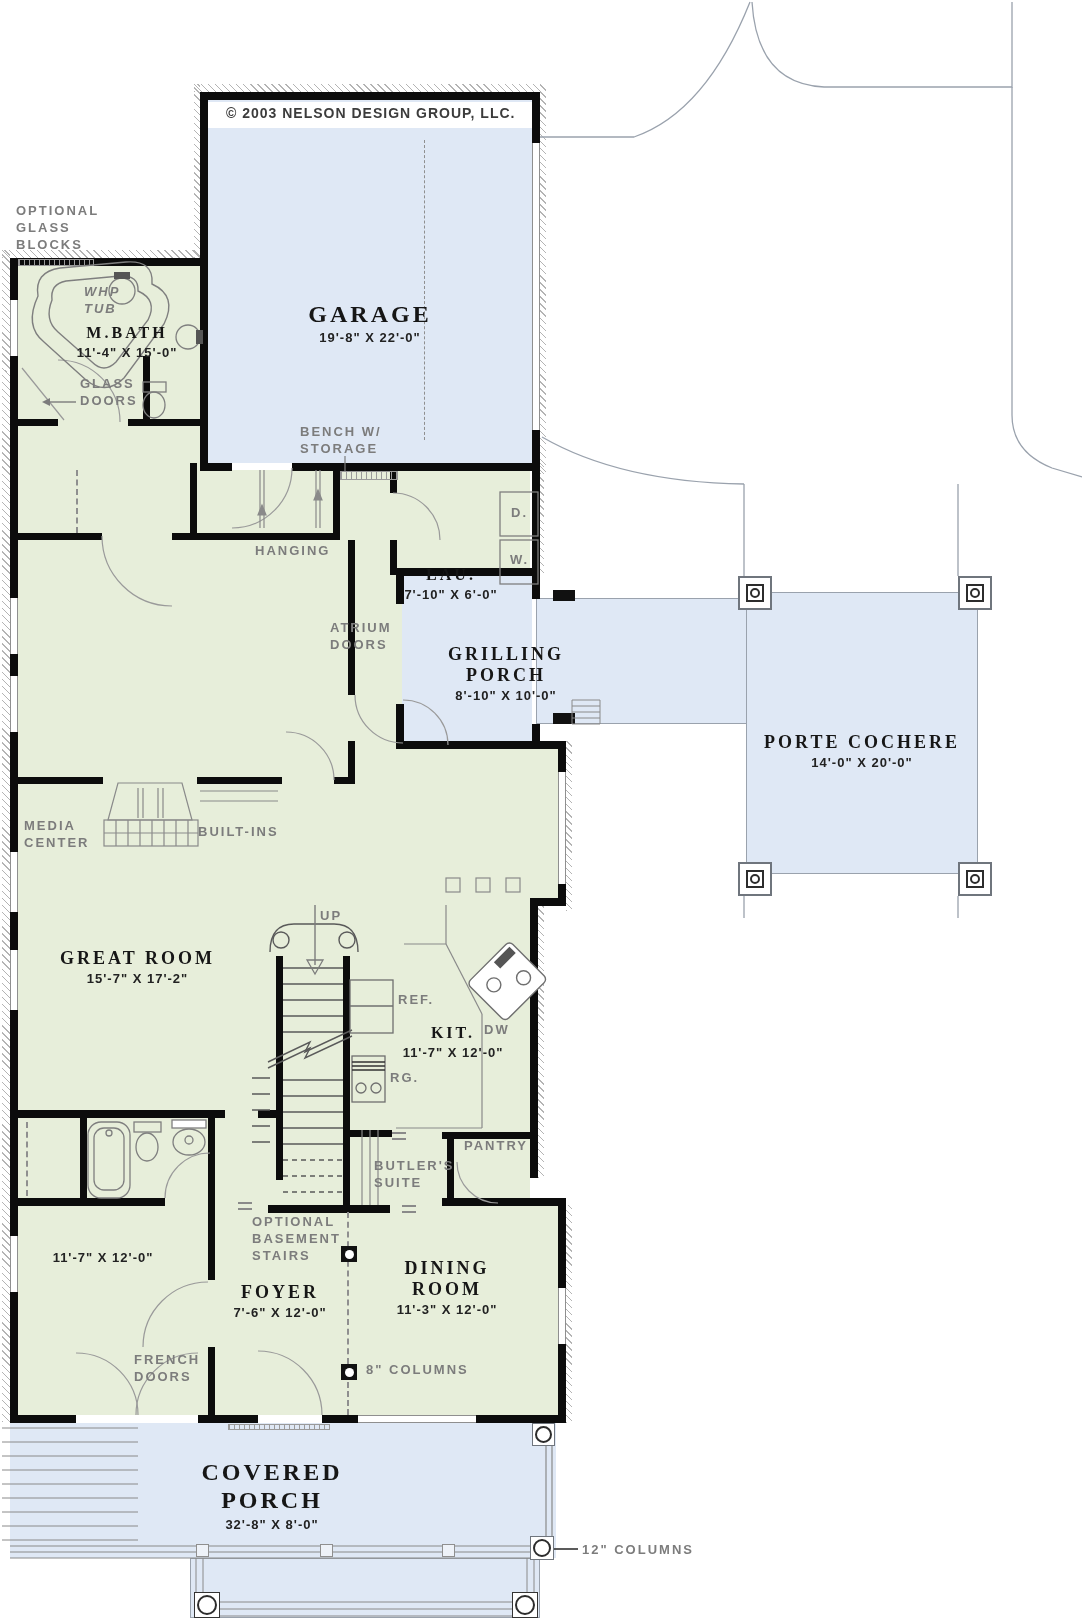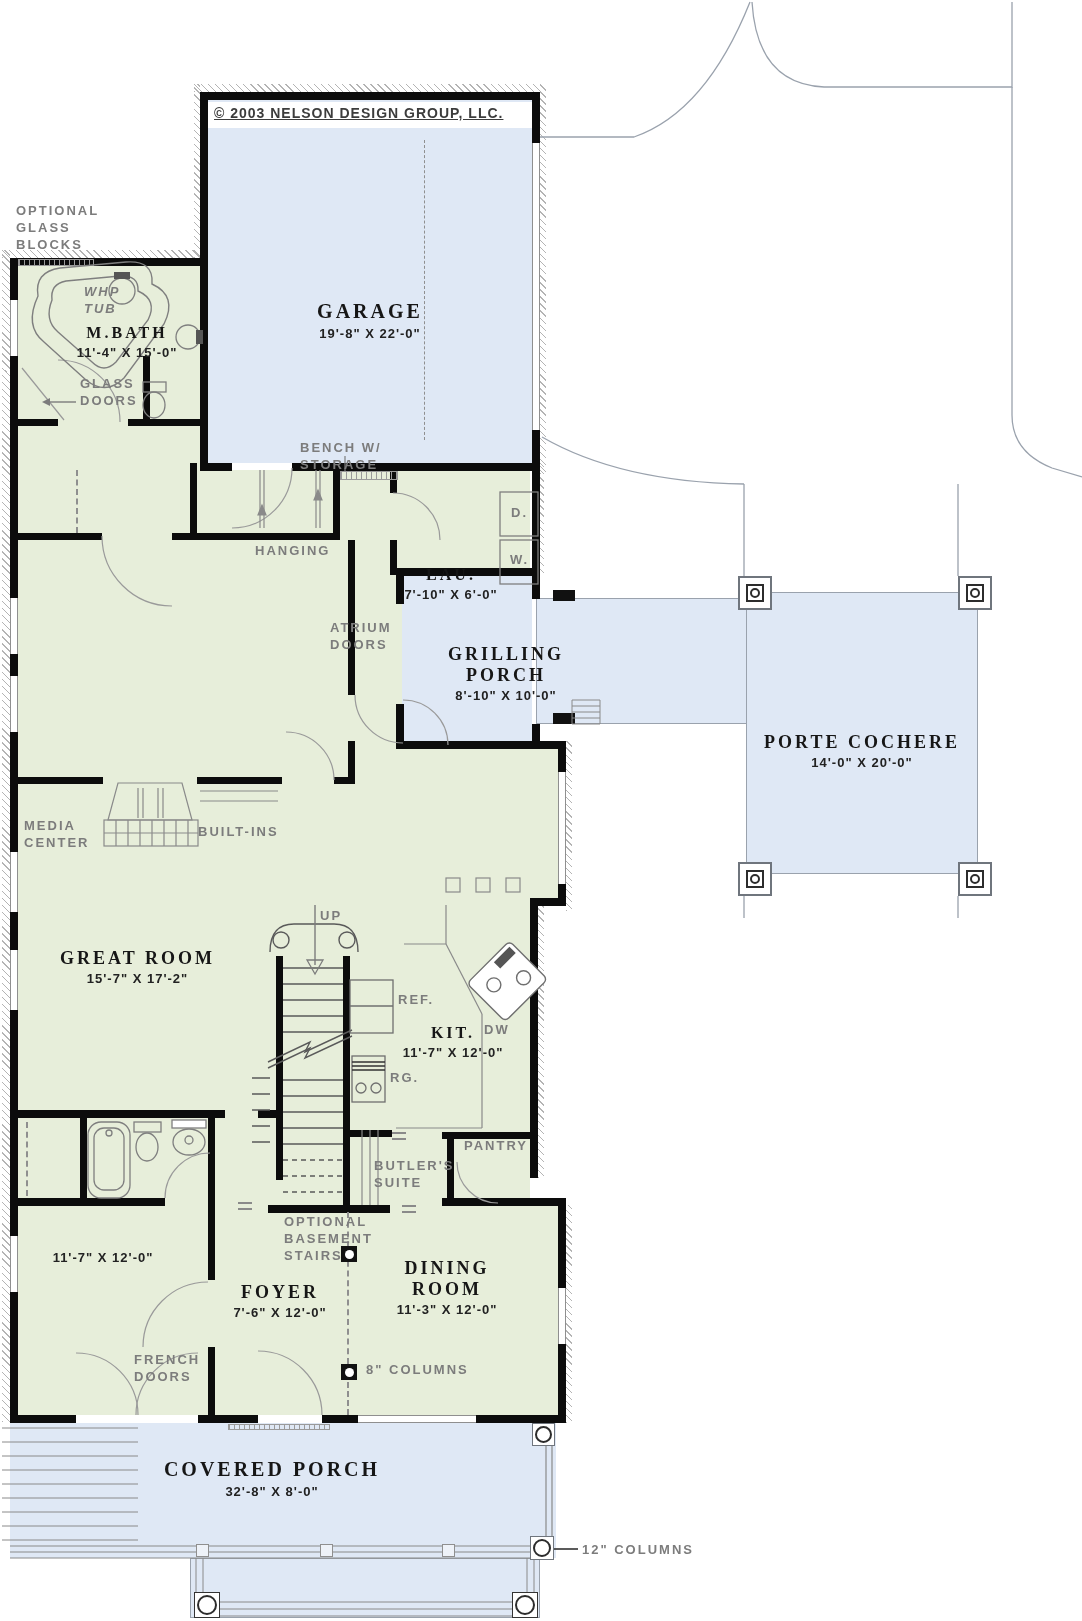--- a/index.html
+++ b/index.html
@@ -20,21 +20,21 @@
   .hx{background:repeating-linear-gradient(45deg,#b4b4b4 0 1px,transparent 1px 5px);}
   .vhatch{background:repeating-linear-gradient(90deg,#9a9a9a 0 1px,transparent 1px 5px);border:1px solid #9a9a9a;box-sizing:border-box;}
   .dashv{border-left:2px dashed #8f8f8f;}
   .winv{background:#fff;border-left:1px solid #8f8f8f;border-right:1px solid #8f8f8f;box-sizing:border-box;
         background-image:linear-gradient(90deg,transparent 44%,#8f8f8f 44%,#8f8f8f 56%,transparent 56%);}
   .winh{background:#fff;border-top:1px solid #8f8f8f;border-bottom:1px solid #8f8f8f;box-sizing:border-box;
         background-image:linear-gradient(0deg,transparent 44%,#8f8f8f 44%,#8f8f8f 56%,transparent 56%);}
   .rm{font-family:"Liberation Serif",serif;font-weight:bold;color:#161616;text-align:center;line-height:1.18;}
   .rm .nm{letter-spacing:3px;}
   .rm .dims{font-family:"Liberation Sans",sans-serif;font-weight:bold;font-size:13px;letter-spacing:1px;margin-top:2px;color:#222;}
-  .f18 .nm{font-size:18px;} .f20 .nm{font-size:20px;} .f16 .nm{font-size:16px;}
+  .f18 .nm{font-size:18px;} .f20 .nm{font-size:24px;} .f16 .nm{font-size:16px;}
   .ann{color:var(--ann);letter-spacing:2px;font-size:13px;line-height:1.3;font-weight:bold;}
   .copy{font-size:14px;color:#3c3c3c;letter-spacing:1px;font-weight:bold;}
   .colsq{box-sizing:border-box;border:2px solid #6f757d;background:#fff;display:flex;align-items:center;justify-content:center;}
   .colsq .in{box-sizing:border-box;border:2px solid #2c2c2c;width:58%;height:58%;display:flex;align-items:center;justify-content:center;}
   .colsq .ci{box-sizing:border-box;border:2px solid #2c2c2c;border-radius:50%;width:82%;height:82%;}
   .rndcol{box-sizing:border-box;border:1px solid #6f757d;background:#fff;display:flex;align-items:center;justify-content:center;}
   .rndcol .ci{box-sizing:border-box;border:2px solid #2c2c2c;border-radius:50%;width:84%;height:84%;background:#fff;}
   .newel{box-sizing:border-box;border:1px solid #8f8f8f;background:#eef2f8;}
   .blkcol{box-sizing:border-box;background:#111;display:flex;align-items:center;justify-content:center;}
   .blkcol .ci{width:9px;height:9px;border-radius:50%;background:#fff;}
@@ -341,39 +341,39 @@
   <div class="abs rndcol" style="left:512px;top:1592px;width:26px;height:26px;border-color:#333;">
       <div class="ci"></div>
     </div>
   <div class="abs blkcol" style="left:341px;top:1246px;width:16px;height:16px;">
       <div class="ci"></div>
     </div>
   <div class="abs blkcol" style="left:341px;top:1364px;width:16px;height:16px;">
       <div class="ci"></div>
     </div>
 
-  <div class="abs copy" style="left:214px;top:105px;width:330px;text-decoration:underline;">© 2003 NELSON DESIGN GROUP, LLC.</div>
+  <div class="abs copy" style="left:226px;top:105px;width:330px;">© 2003 NELSON DESIGN GROUP, LLC.</div>
 
   <div class="abs ann" style="left:16px;top:203px;width:92px;">OPTIONAL GLASS BLOCKS</div>
 
   <div class="abs rm f20" style="left:275px;top:300px;width:190px;">
     <div class="nm">GARAGE</div>
       <div class="dims">19'-8" X 22'-0"</div>
   </div>
 
   <div class="abs ann" style="left:84px;top:284px;width:46px;font-style:italic;">WHP TUB</div>
 
   <div class="abs rm f16" style="left:67px;top:324px;width:120px;">
     <div class="nm">M.BATH</div>
       <div class="dims">11'-4" X 15'-0"</div>
   </div>
 
   <div class="abs ann" style="left:80px;top:376px;width:64px;">GLASS DOORS</div>
 
-  <div class="abs ann" style="left:300px;top:424px;width:120px;margin-top:16px;">BENCH W/ STORAGE</div>
+  <div class="abs ann" style="left:300px;top:424px;width:120px;">BENCH W/ STORAGE</div>
 
   <div class="abs ann" style="left:255px;top:543px;width:80px;">HANGING</div>
 
   <div class="abs rm f16" style="left:390px;top:534px;width:122px;margin-top:32px;">
     <div class="nm">LAU.</div>
       <div class="dims">7'-10" X 6'-0"</div>
   </div>
 
 
   <div class="abs ann" style="left:330px;top:620px;width:60px;">ATRIUM DOORS</div>
@@ -405,21 +405,21 @@
       <div class="dims">11'-7" X 12'-0"</div>
   </div>
 
   <div class="abs ann" style="left:484px;top:1022px;width:36px;">DW</div>
   <div class="abs ann" style="left:390px;top:1070px;width:36px;">RG.</div>
   <div class="abs ann" style="left:511px;top:505px;width:22px;">D.</div>
   <div class="abs ann" style="left:510px;top:552px;width:22px;">W.</div>
 
   <div class="abs ann" style="left:464px;top:1138px;width:66px;">PANTRY</div>
   <div class="abs ann" style="left:374px;top:1158px;width:96px;">BUTLER'S SUITE</div>
-  <div class="abs ann" style="left:252px;top:1214px;width:95px;margin-left:32px;">OPTIONAL BASEMENT STAIRS</div>
+  <div class="abs ann" style="left:252px;top:1214px;width:95px;">OPTIONAL BASEMENT STAIRS</div>
 
   <div class="abs rm f18" style="left:14px;top:1248px;width:178px;">
       <div class="dims">11'-7" X 12'-0"</div>
   </div>
 
   <div class="abs rm f18" style="left:218px;top:1282px;width:124px;">
     <div class="nm">FOYER</div>
       <div class="dims">7'-6" X 12'-0"</div>
   </div>
 

